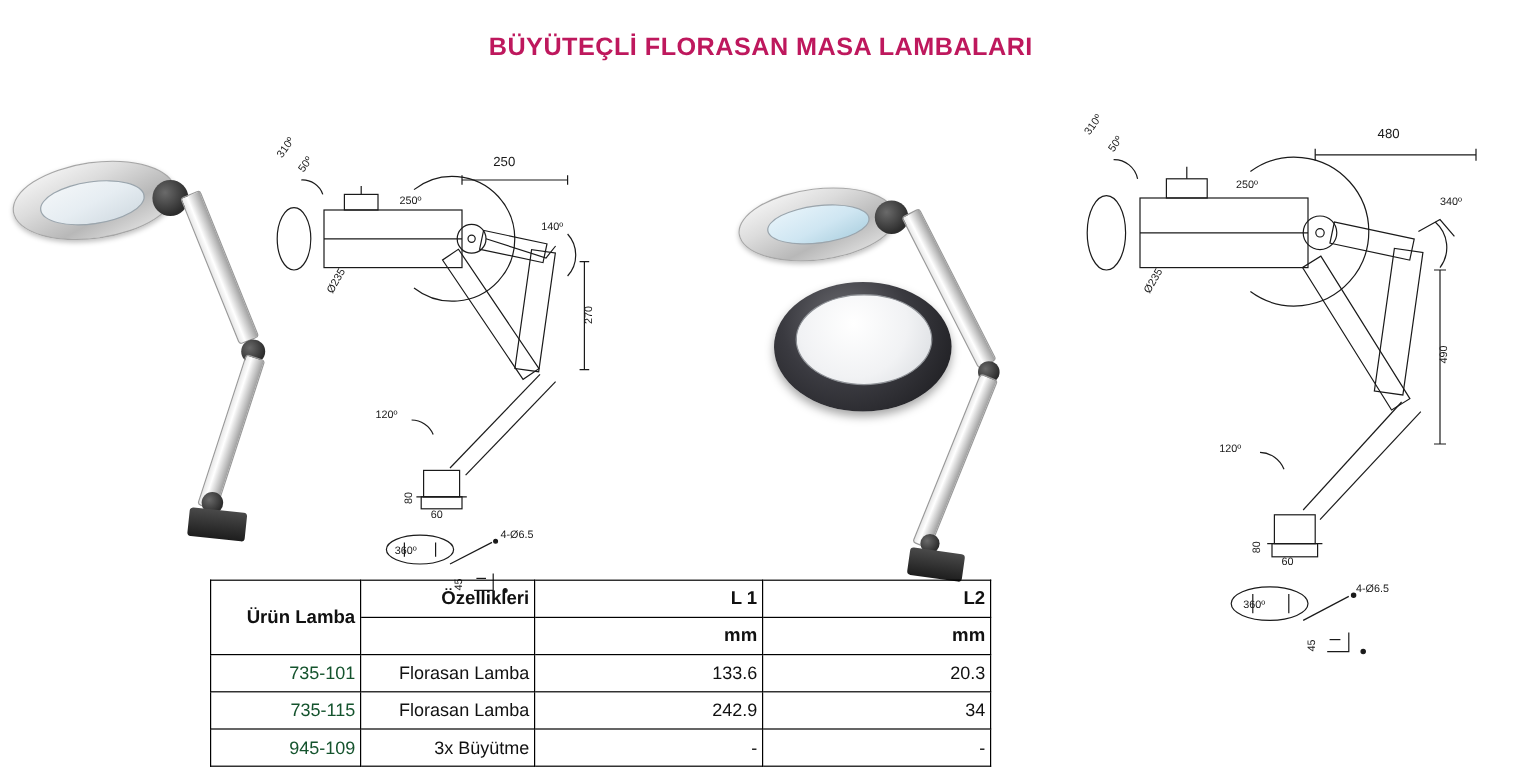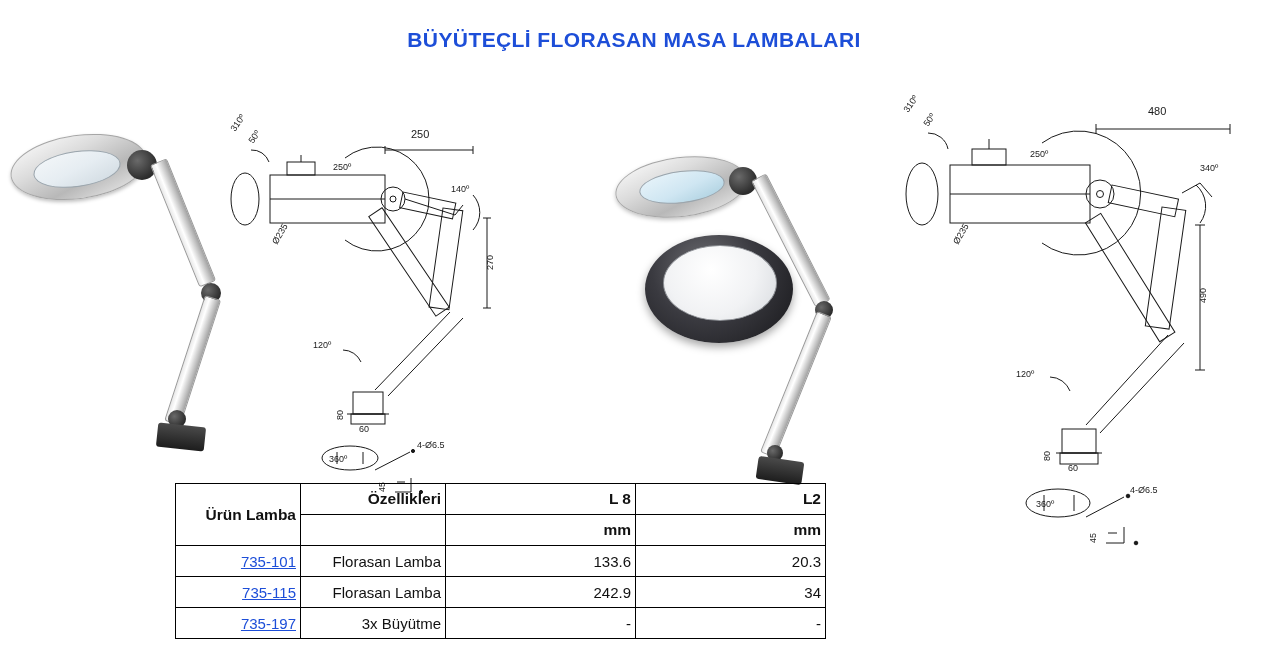--- a/index.html
+++ b/index.html
@@ -15,21 +15,21 @@
     font-family: "Liberation Sans", sans-serif;
   }
 
   
   .page-title {
     position: absolute;
     top: 28px;
     left: 0;
     width: 1268px;
     text-align: center;
-    color: #1d4ed8;
+    color: #be185d;
     font-size: 21px;
     font-weight: bold;
     letter-spacing: 0.4px;
     font-family: "Liberation Sans", sans-serif;
   }
 
   
   .illustrations {
     position: absolute;
     top: 70px;
@@ -114,22 +114,21 @@
   }
   table.spec th {
     font-weight: bold;
     font-size: 15.5px;
   }
   .col-code { width: 125px; }
   .col-feat { width: 145px; }
   .col-l1   { width: 190px; }
   .col-l2   { width: 190px; }
   .code-link {
-    color: #1d4ed8;
-    text-decoration: underline;
+    color: #14532d;
     font-size: 15px;
     cursor: pointer;
   }
   .cell-feature { font-size: 14.5px; }
   .rowspan-code { vertical-align: middle; }
 </style>
 </head>
 <body>
 
 <div class="page-title">BÜYÜTEÇLİ FLORASAN MASA LAMBALARI</div>
@@ -289,21 +288,21 @@
     <colgroup>
       <col class="col-code">
         <col class="col-feat">
         <col class="col-l1">
         <col class="col-l2">
     </colgroup>
     <tbody>
       <tr>
         <th rowspan="2" class="rowspan-code">Ürün Lamba</th>
         <th>Özellikleri</th>
-        <th>L 8</th>
+        <th>L 1</th>
         <th>L2</th>
       </tr>
       <tr>
         <td></td>
         <th>mm</th>
         <th>mm</th>
       </tr>
 
       <tr>
         <td>
@@ -318,21 +317,21 @@
         <td>
           <span class="code-link">735-115</span>
         </td>
         <td class="cell-feature">Florasan Lamba</td>
         <td>242.9</td>
         <td>34</td>
       </tr>
 
       <tr>
         <td>
-          <span class="code-link">735-197</span>
+          <span class="code-link">945-109</span>
         </td>
         <td class="cell-feature">3x Büyütme</td>
         <td>-</td>
         <td>-</td>
       </tr>
     </tbody>
   </table>
 </div>
 
 </body></html>

